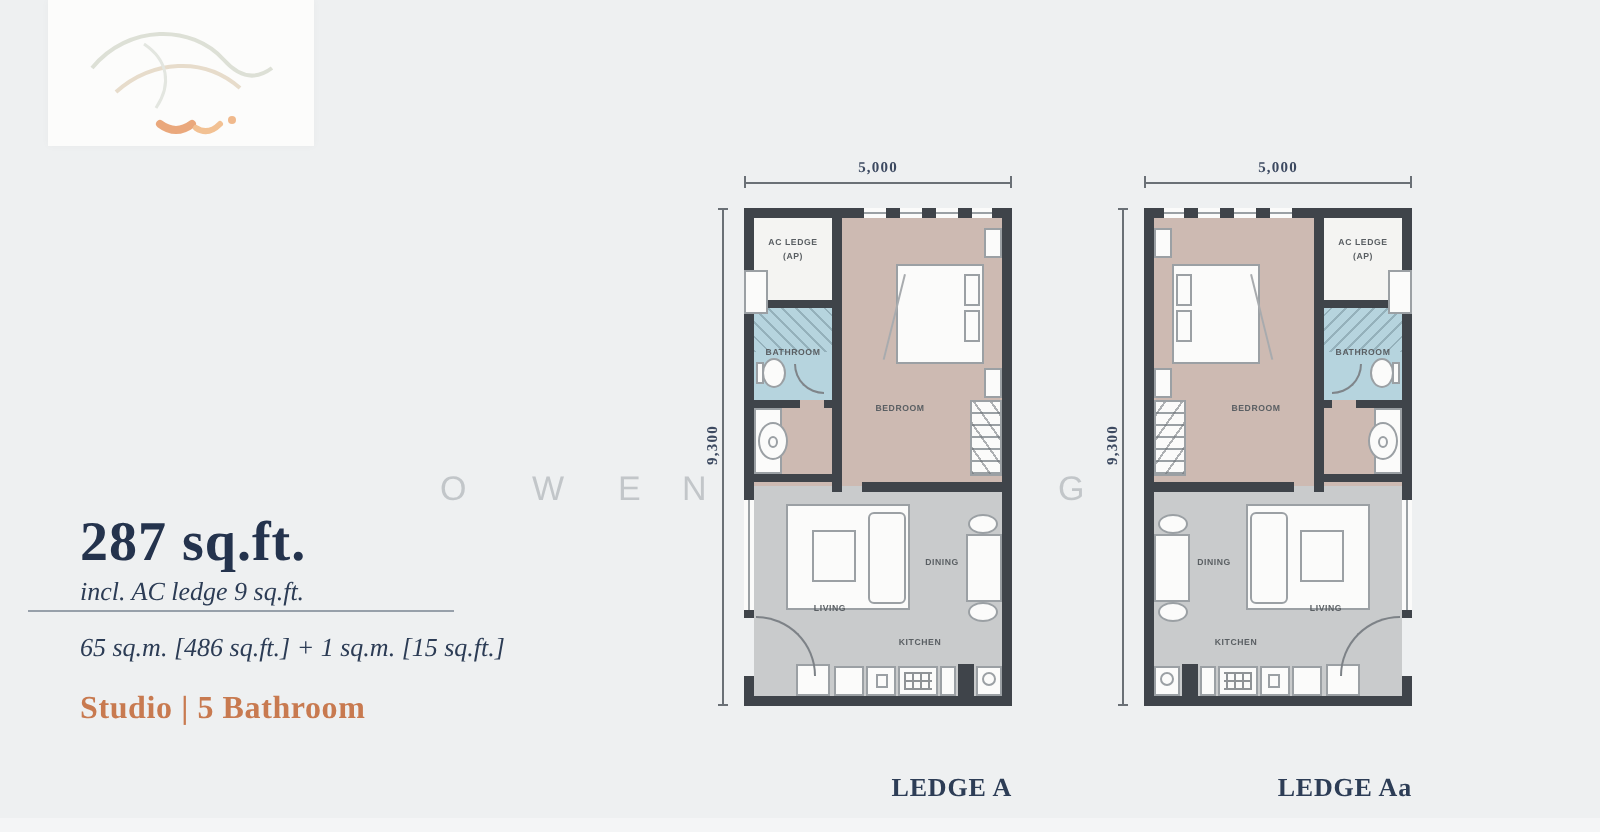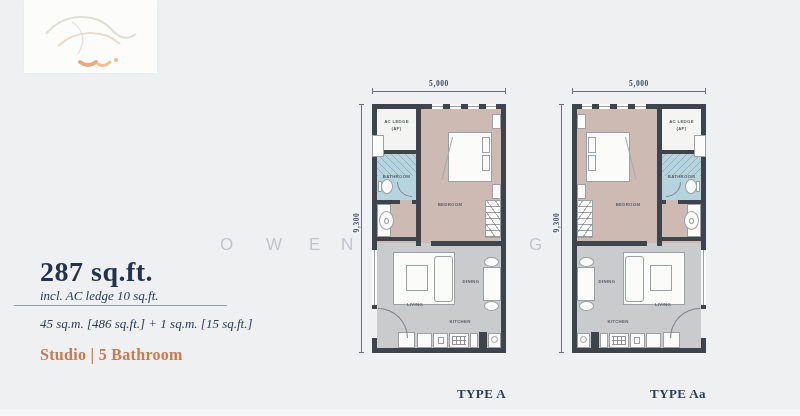--- a/index.html
+++ b/index.html
@@ -104,23 +104,23 @@
   </svg>
 </div>
 
 <span class="wm-letter" style="left:220px">O</span>
 <span class="wm-letter" style="left:266px">W</span>
 <span class="wm-letter" style="left:309px">E</span>
 <span class="wm-letter" style="left:341px">N</span>
 <span class="wm-letter" style="left:529px">G</span>
 
 <div class="abs area-title" style="left:40px;top:256px">287 sq.ft.</div>
-<div class="abs serif-it" style="left:40px;top:288px">incl. AC ledge 10 sq.ft.</div>
+<div class="abs serif-it" style="left:40px;top:288px">incl. AC ledge 9 sq.ft.</div>
 <div class="abs rule" style="left:14px;top:305px;width:213px"></div>
-<div class="abs serif-it" style="left:40px;top:316px">45 sq.m. [486 sq.ft.] + 1 sq.m. [15 sq.ft.]</div>
+<div class="abs serif-it" style="left:40px;top:316px">65 sq.m. [486 sq.ft.] + 1 sq.m. [15 sq.ft.]</div>
 <div class="abs config" style="left:40px;top:346px">Studio | 5 Bathroom</div>
 
 <div class="plan-slot" id="plan-a" style="left:372px">
 
   <div class="dim-label" style="left:0;top:-25px;width:134px">5,000</div>
   <div class="dim-line-h" style="left:0;top:-13px;width:134px"></div>
   <div class="dim-tick" style="left:0;top:-16px;width:1px;height:6px"></div>
   <div class="dim-tick" style="left:133px;top:-16px;width:1px;height:6px"></div>
   <div class="dim-line-v" style="left:-11px;top:0;height:249px"></div>
   <div class="dim-tick" style="left:-13px;top:0;width:5px;height:1px"></div>
@@ -272,16 +272,16 @@
     <div class="lbl" style="left:5px;top:15px;width:39px">AC LEDGE</div>
     <div class="lbl" style="left:5px;top:22px;width:39px">(AP)</div>
     <div class="lbl" style="left:5px;top:70px;width:39px">BATHROOM</div>
     <div class="lbl" style="left:56px;top:98px;width:44px">BEDROOM</div>
     <div class="lbl" style="left:23px;top:198px;width:40px">LIVING</div>
     <div class="lbl" style="left:86px;top:175px;width:26px">DINING</div>
     <div class="lbl" style="left:72px;top:215px;width:32px">KITCHEN</div>
   </div>
 </div>
 
-<div class="type-label" style="left:372px;top:386px;width:134px">TYPE A</div>
-<div class="type-label" style="left:572px;top:386px;width:134px">TYPE Aa</div>
+<div class="type-label" style="left:372px;top:386px;width:134px">LEDGE A</div>
+<div class="type-label" style="left:572px;top:386px;width:134px">LEDGE Aa</div>
 
 <div class="bottom-strip"></div>
 
 </body></html>

